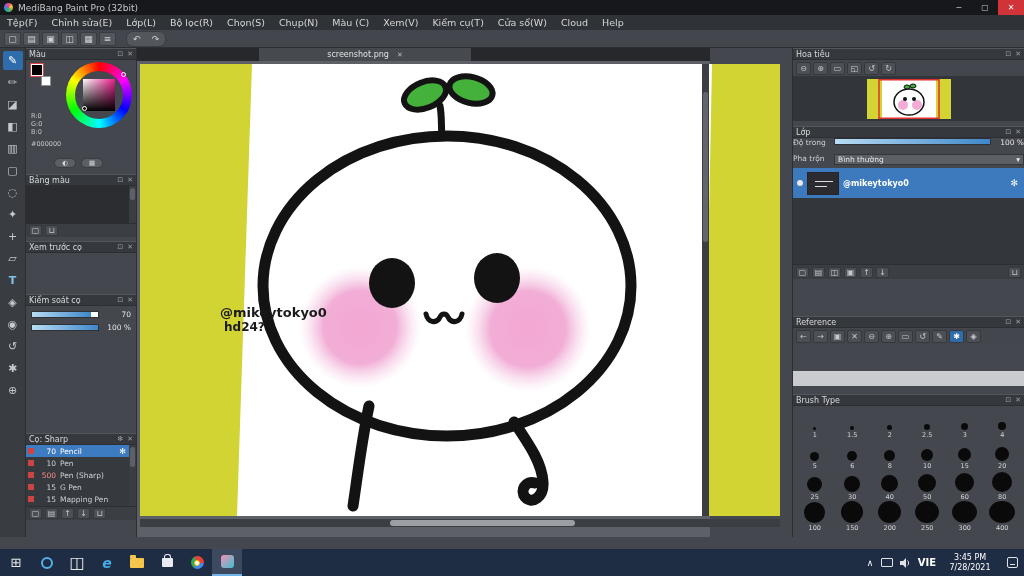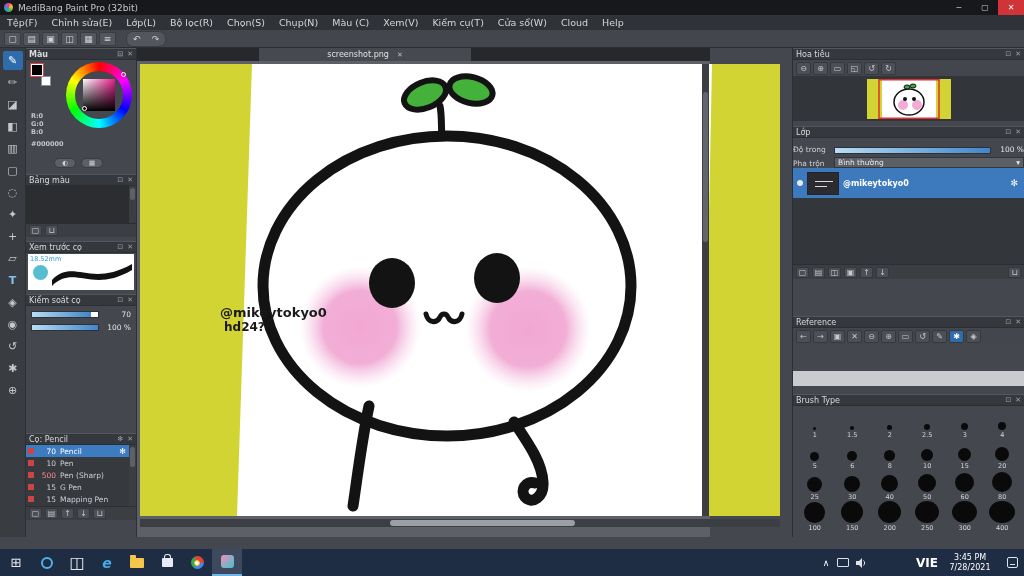--- a/index.html
+++ b/index.html
@@ -33,21 +33,21 @@
   .ts-btn.active { background:#2e6cab; color:#fff; }
   .ts-btn.accent { color:#7fc3ef; font-weight:bold; }
 
   
   .panel { position:absolute; left:0; right:0; }
   .panel-header { height:12px; background:#35383d; display:flex; align-items:center; padding:0 3px; font-size:8px; color:#d7d9dc; border-top:1px solid #53565c; border-bottom:1px solid #2c2e32; }
   .ph-icons { margin-left:auto; display:flex; gap:4px; font-size:7px; color:#9b9ea3; }
 
   
   .leftpanels { position:absolute; left:26px; top:0; width:111px; height:100%; background:#44474d; border-right:1px solid #2c2e32; }
-  .p-color { top:0; height:124px;font-weight:bold; }
+  .p-color { top:0; height:124px; }
   .color-body { position:relative; height:112px; }
   .fg-swatch { position:absolute; left:4px; top:3px; width:14px; height:14px; background:#000; border:1px solid #e04343; box-shadow:inset 0 0 0 1px #fff; }
   .bg-swatch { position:absolute; left:15px; top:16px; width:10px; height:10px; background:#fff; border:1px solid #8b8f94; }
   .wheel { position:absolute; right:4px; top:2px; width:66px; height:66px; border-radius:50%;
     background:conic-gradient(#f00,#f0f,#00f,#0ff,#0f0,#ff0,#f00); }
   .wheel-hole { position:absolute; inset:9px; border-radius:50%; background:#44474d; }
   .sv-box { position:absolute; left:17px; top:17px; width:32px; height:32px;
     background:linear-gradient(to top,#000,rgba(0,0,0,0)),linear-gradient(to right,#fff,#e91e8c); }
   .picker-dot { position:absolute; width:5px; height:5px; border:1px solid #fff; border-radius:50%; background:transparent; }
   .rgb-text { position:absolute; left:5px; top:52px; font-size:6.5px; line-height:8px; color:#c2c5c9; }
@@ -95,21 +95,21 @@
 
   
   .rightpanels { position:absolute; left:792px; width:232px; height:100%; background:#44474d; border-left:1px solid #2c2e32; }
   .p-nav { top:0; height:76px; }
   .icon-row { height:16px; display:flex; align-items:center; gap:2px; padding:0 3px; background:#43464c; }
   .icon-row .sm-btn { width:15px; height:13px; }
   .sm-btn.active { background:#2e6cab; color:#fff; }
   .nav-thumb-area { height:45px; background:#323539; display:flex; align-items:center; justify-content:center; }
 
   .p-layers { top:78px; height:188px; }
-  .lyr-row { display:flex; align-items:flex-end; gap:3px; padding:0 0; }
+  .lyr-row { display:flex; align-items:flex-start; gap:3px; padding:0 0; }
   .lyr-label { width:38px; font-size:7.5px; color:#ced2d6; }
   .lyr-val { width:30px; font-size:7.5px; text-align:right; color:#e2e4e7; }
   .blend-select { flex:1; height:11px; background:#5b5f66; border:1px solid #33363b; display:flex; align-items:center; justify-content:space-between; padding:0 3px; font-size:7.5px; color:#e8eaec; }
   .check-row { display:flex; gap:5px; padding:2px 4px; align-items:center; }
   .check-item { display:flex; align-items:center; gap:2px; font-size:6.8px; color:#c9ccd0; }
   .checkbox { width:6px; height:6px; border:1px solid #9599a0; background:transparent; }
   .layer-list { height:96px; background:#33363b; }
   .layer-row { height:30px; display:flex; align-items:center; gap:4px; padding:0 4px; }
   .layer-row.selected { background:#3c79bd; }
   .layer-row + .layer-row { background:#4a4d53; }
@@ -151,21 +151,21 @@
   .store-ic { width:11px; height:9px; background:#e8ecf2; border-radius:1px; position:relative; }
   .store-ic::before { content:""; position:absolute; top:-4px; left:2px; width:5px; height:4px; border:1.2px solid #e8ecf2; border-bottom:none; border-radius:3px 3px 0 0; }
   .chrome-ic { width:13px; height:13px; border-radius:50%; background:conic-gradient(from -30deg,#ea4335 0 120deg,#4285f4 120deg 240deg,#34a853 240deg 360deg); display:flex; align-items:center; justify-content:center; }
   .chrome-ic i { width:6px; height:6px; border-radius:50%; background:#fff; border:1.5px solid #fbbc05; }
   .tk-app.active { background:rgba(255,255,255,.14); border-bottom:2px solid #6fb3e8; }
   .medibang-ic { width:13px; height:13px; border-radius:3px; background:linear-gradient(135deg,#f78fb3,#3dc1d3); }
   .tray { margin-left:auto; display:flex; align-items:stretch; }
   .tray-item { display:flex; align-items:center; justify-content:center; color:#fff; }
   .chev { width:16px; font-size:9px; }
   .net-ic { width:12px; height:9px; border:1.2px solid #dfe3e8; border-radius:1px; }
-  .vie { width:26px; font-size:12px; font-weight:bold;margin-left:44px; }
+  .vie { width:26px; font-size:10px; font-weight:bold; }
   .clock { width:60px; flex-direction:column; font-size:8px; line-height:9.5px; }
   .notif-ic { width:11px; height:11px; border:1px solid #dfe3e8; border-radius:2px; display:flex; align-items:flex-end; justify-content:center; }
   .notif-ic i { display:block; width:5px; height:1px; background:#dfe3e8; margin-bottom:2px; }
   .tray .w18 { width:18px; }
   .tray .w24 { width:24px; }
 </style>
 </head>
 <body>
 
 <div id="app">
@@ -281,27 +281,20 @@
       </div>
 
       <div class="panel p-preview">
         <div class="panel-header">
           <span>Xem trước cọ</span>
           <span class="ph-icons">
               <span>⊡</span>
               <span>✕</span>
             </span>
         </div>
-        <div class="preview-body">
-          <span class="preview-size-label">18.52mm</span>
-          <div class="preview-circle"></div>
-          <svg width="107" height="36" viewBox="0 0 107 36" style="position:absolute; left:0; top:0;">
-            <path d="M 24 26 C 45 4, 62 34, 104 10 L 104 16 C 64 40, 46 10, 24 32 Z" fill="#111"></path>
-          </svg>
-        </div>
       </div>
 
       <div class="panel p-control">
         <div class="panel-header">
           <span>Kiểm soát cọ</span>
           <span class="ph-icons">
               <span>⊡</span>
               <span>✕</span>
             </span>
         </div>
@@ -314,21 +307,21 @@
         <div class="ctrl-row">
           <div class="track">
               <div class="fill" style="width:100%;"></div>
             </div>
           <span class="ctrl-val">100 %</span>
         </div>
       </div>
 
       <div class="panel p-brushes">
         <div class="panel-header">
-          <span>Cọ: Pencil</span>
+          <span>Cọ: Sharp</span>
           <span class="ph-icons">
               <span>✻</span>
               <span>✕</span>
             </span>
         </div>
         <div class="brush-list">
           <div class="brush-row selected">
             <span class="swatch"></span>
             <span class="bsize">70</span>
             <span>Pencil</span>

